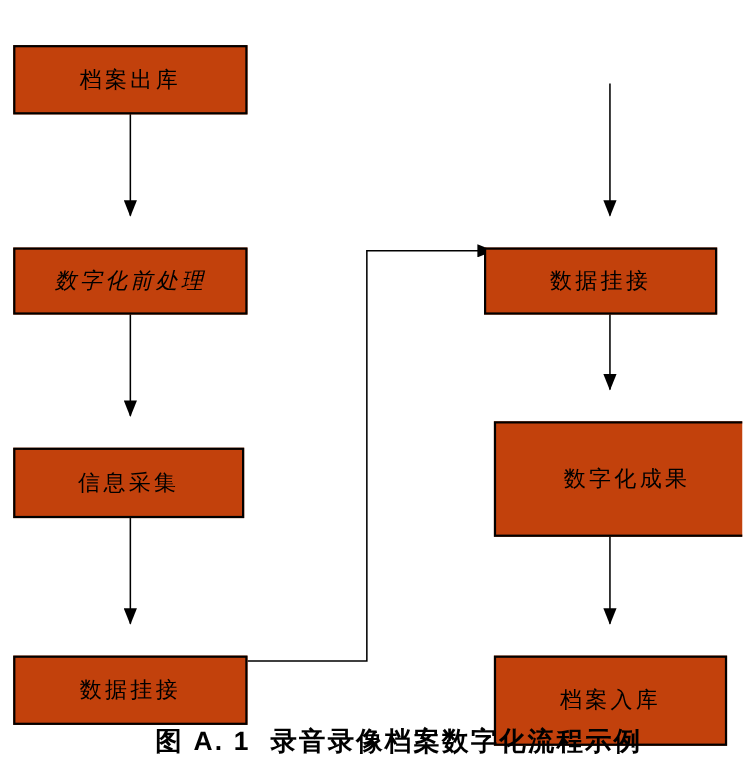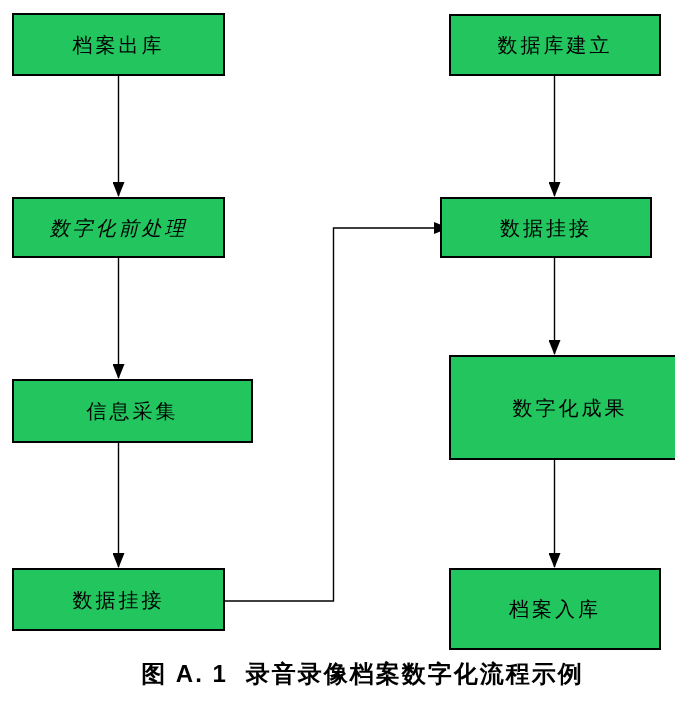--- a/index.html
+++ b/index.html
@@ -20,36 +20,37 @@
     left: 0;
     top: 0;
     width: 675px;
     height: 702px;
     pointer-events: none;
   }
   .node {
     position: absolute;
     box-sizing: border-box;
     border: 2px solid #000000;
-    background: #22c55e;
+    background: #c2410c;
     display: flex;
     flex-direction: column;
     align-items: center;
     justify-content: center;
     font-size: 20px;
     color: #000000;
     letter-spacing: 3px;
     line-height: 1.7;
     text-align: left;
+    margin-top: 28px;
   }
   .node span { display: block; white-space: nowrap; }
   
   .n1 { left: 12px;  top: 13px;  width: 213px; height: 63px; }
   .n2 { left: 12px;  top: 197px; width: 213px; height: 61px; font-style: italic; }
-  .n3 { left: 12px;  top: 379px; width: 241px; height: 64px; }
+  .n3 { left: 12px;  top: 379px; width: 210px; height: 64px; }
   .n4 { left: 12px;  top: 568px; width: 213px; height: 63px; }
   
   .n5 { left: 449px; top: 14px;  width: 212px; height: 62px; }
   .n6 { left: 440px; top: 197px; width: 212px; height: 61px; }
   .n7 { left: 449px; top: 355px; width: 242px; height: 105px; }
   .n8 { left: 449px; top: 568px; width: 212px; height: 82px; }
   .caption {
     position: absolute;
     left: 0;
     top: 658px;
@@ -96,23 +97,20 @@
   <div class="node n2">
     <span>数字化前处理</span>
   </div>
   <div class="node n3">
     <span>信息采集</span>
   </div>
   <div class="node n4">
     <span>数据挂接</span>
   </div>
 
-  <div class="node n5">
-    <span>数据库建立</span>
-  </div>
   <div class="node n6">
     <span>数据挂接</span>
   </div>
   <div class="node n7">
     <span>数字化成果</span>
   </div>
   <div class="node n8">
     <span>档案入库</span>
   </div>
 

